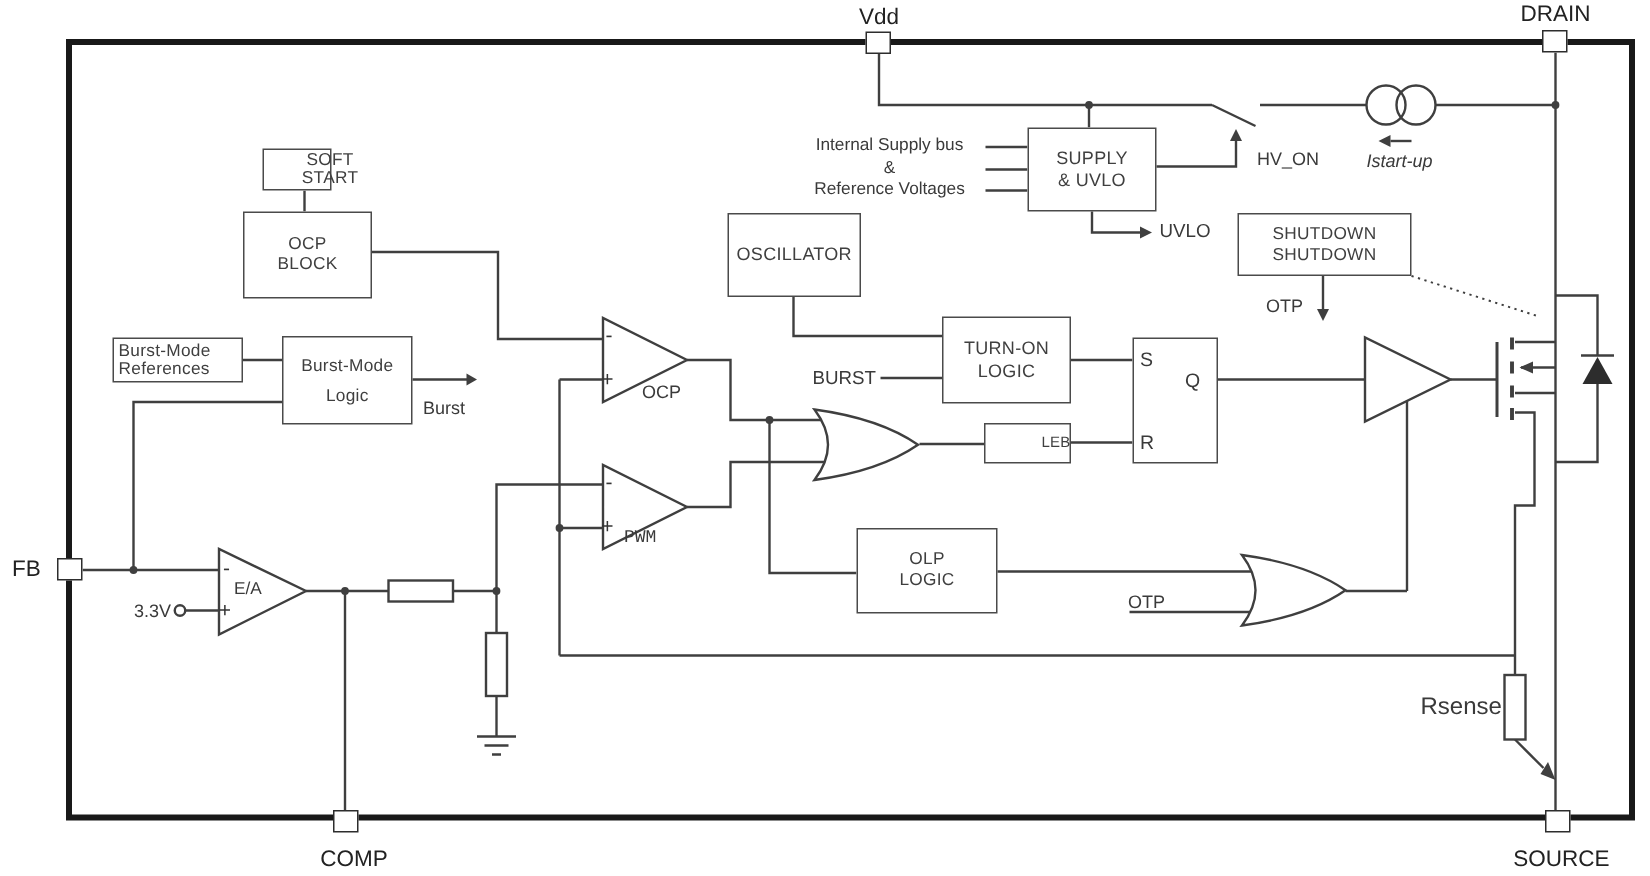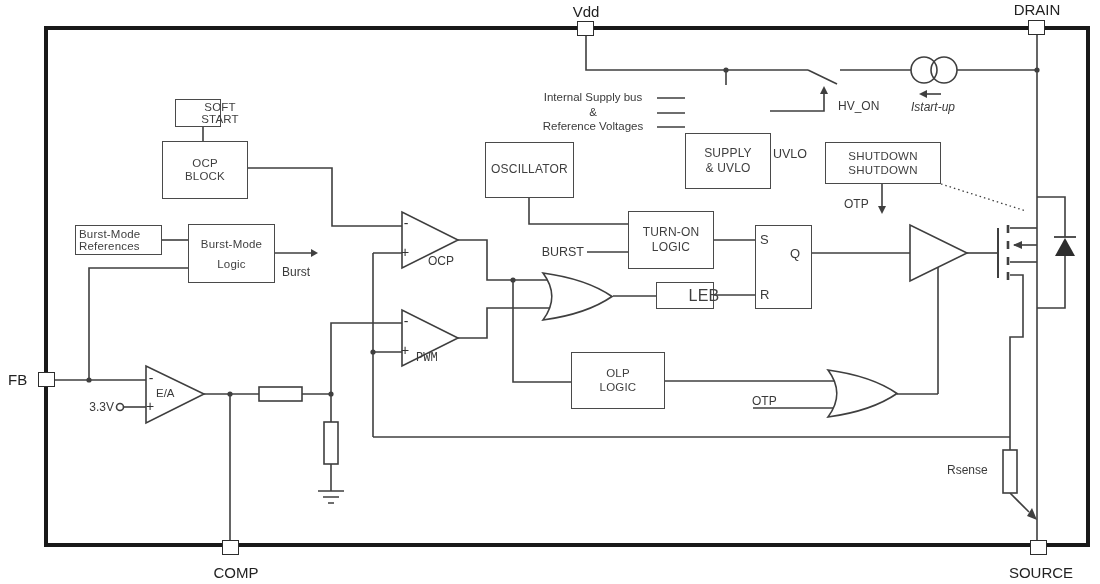--- a/index.html
+++ b/index.html
@@ -158,33 +158,33 @@
     <span>Burst-Mode</span>
     <span>References</span>
   </div>
   <div class="blk" style="left:188px;top:224px;width:87px;height:59px;line-height:20px;">
     <span>Burst-Mode</span>
     <span>Logic</span>
   </div>
   <div class="blk" style="left:485px;top:142px;width:89px;height:56px;font-size:12px;">
     <span>OSCILLATOR</span>
   </div>
-  <div class="blk" style="left:685px;top:85px;width:86px;height:56px;font-size:12px;line-height:15px;margin-top:48px;">
+  <div class="blk" style="left:685px;top:85px;width:86px;height:56px;font-size:12px;line-height:15px;">
     <span>SUPPLY</span>
     <span>&amp; UVLO</span>
   </div>
   <div class="blk" style="left:825px;top:142px;width:116px;height:42px;font-size:11.5px;line-height:14px;">
     <span>SHUTDOWN</span>
     <span>SHUTDOWN</span>
   </div>
   <div class="blk" style="left:628px;top:211px;width:86px;height:58px;font-size:12px;line-height:15px;">
     <span>TURN-ON</span>
     <span>LOGIC</span>
   </div>
-  <div class="blk" style="left:656px;top:282px;width:58px;height:27px;font-size:16px;padding-left:38px;">
+  <div class="blk" style="left:656px;top:282px;width:58px;height:27px;font-size:10px;padding-left:38px;">
     <span>LEB</span>
   </div>
   <div class="blk" style="left:755px;top:225px;width:57px;height:84px;"></div>
   <div class="blk" style="left:571px;top:352px;width:94px;height:57px;">
     <span>OLP</span>
     <span>LOGIC</span>
   </div>
 
   <span class="lbl" style="left:760px;top:232px;font-size:13px;">S</span>
   <span class="lbl" style="left:790px;top:246px;font-size:13px;">Q</span>
@@ -206,21 +206,21 @@
     <div>Reference Voltages</div>
   </div>
   <span class="lbl" style="left:838px;top:99px;font-size:12px;">HV_ON</span>
   <span class="lbl" style="left:911px;top:100px;font-size:12px;font-style:italic;">Istart-up</span>
   <span class="lbl" style="left:773px;top:147px;font-size:12.5px;">UVLO</span>
   <span class="lbl" style="left:844px;top:197px;font-size:12px;">OTP</span>
   <span class="lbl" style="left:752px;top:394px;font-size:12px;">OTP</span>
   <span class="lbl" style="left:532px;top:245px;width:52px;text-align:right;font-size:12.5px;">BURST</span>
   <span class="lbl" style="left:282px;top:265px;font-size:12px;">Burst</span>
   <span class="lbl" style="left:82px;top:400px;width:32px;text-align:right;font-size:12px;">3.3V</span>
-  <span class="lbl" style="left:947px;top:463px;font-size:12px;">Rsense</span>
+  <span class="lbl" style="left:947px;top:463px;font-size:16px;">Rsense</span>
 
   <div class="pin" style="left:577px;top:21px;"></div>
   <div class="pin" style="left:1028px;top:20px;"></div>
   <div class="pin" style="left:38px;top:372px;"></div>
   <div class="pin" style="left:222px;top:540px;"></div>
   <div class="pin" style="left:1030px;top:540px;"></div>
 
   <div class="lbl pinlbl ctr" style="left:566px;top:3px;width:40px;">Vdd</div>
   <div class="lbl pinlbl ctr" style="left:1004px;top:1px;width:66px;">DRAIN</div>
   <div class="lbl pinlbl" style="left:8px;top:371px;">FB</div>

